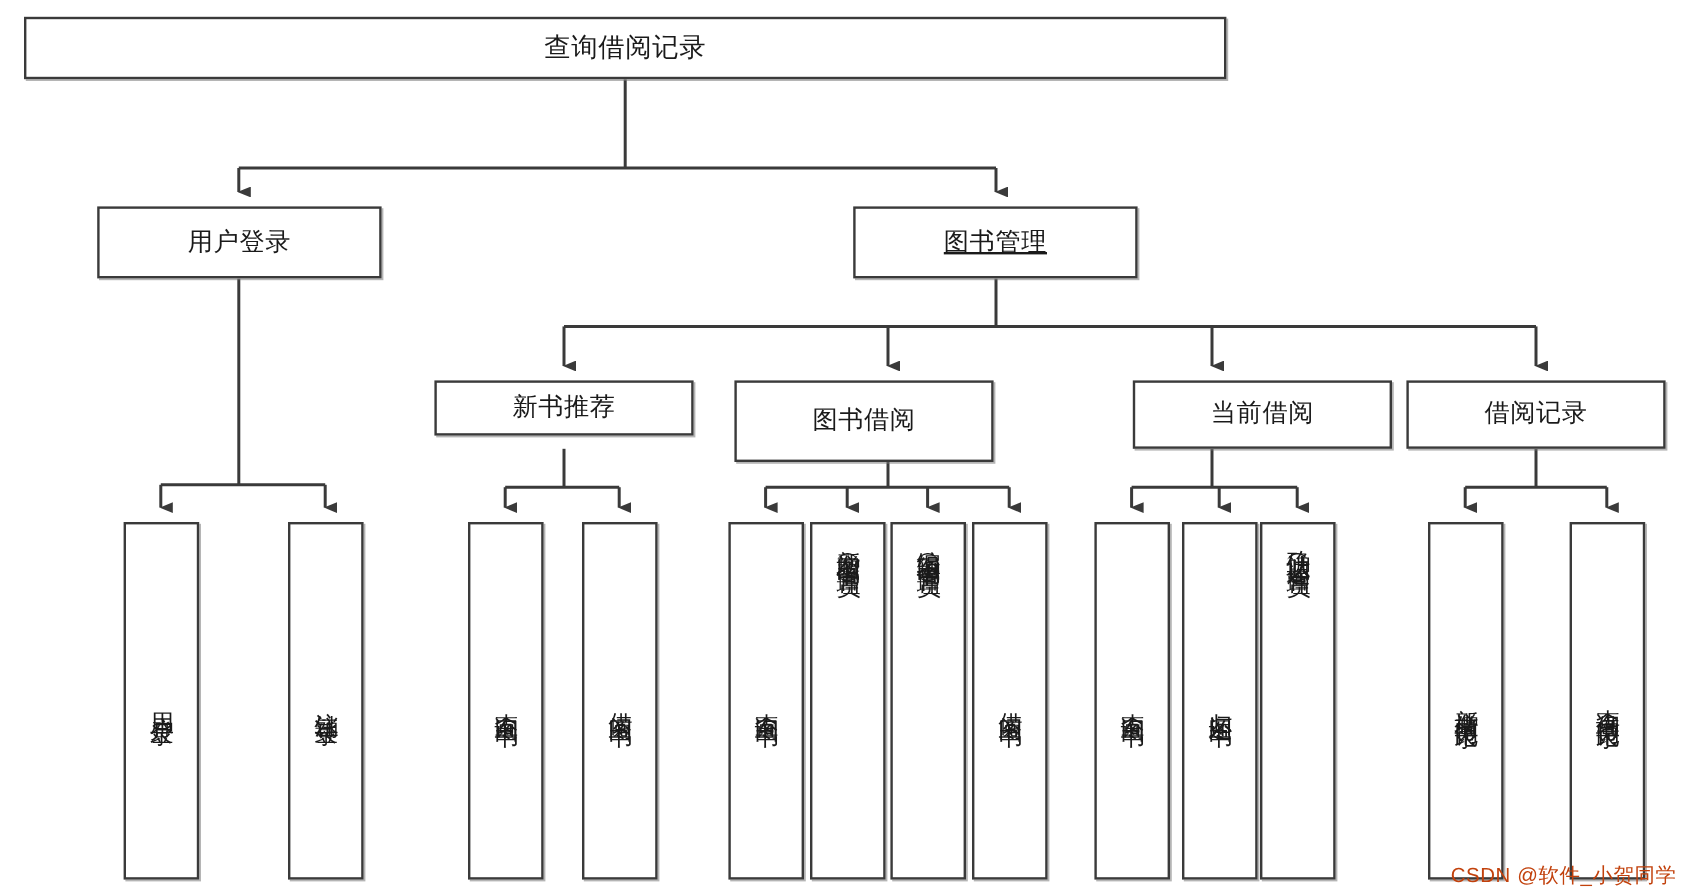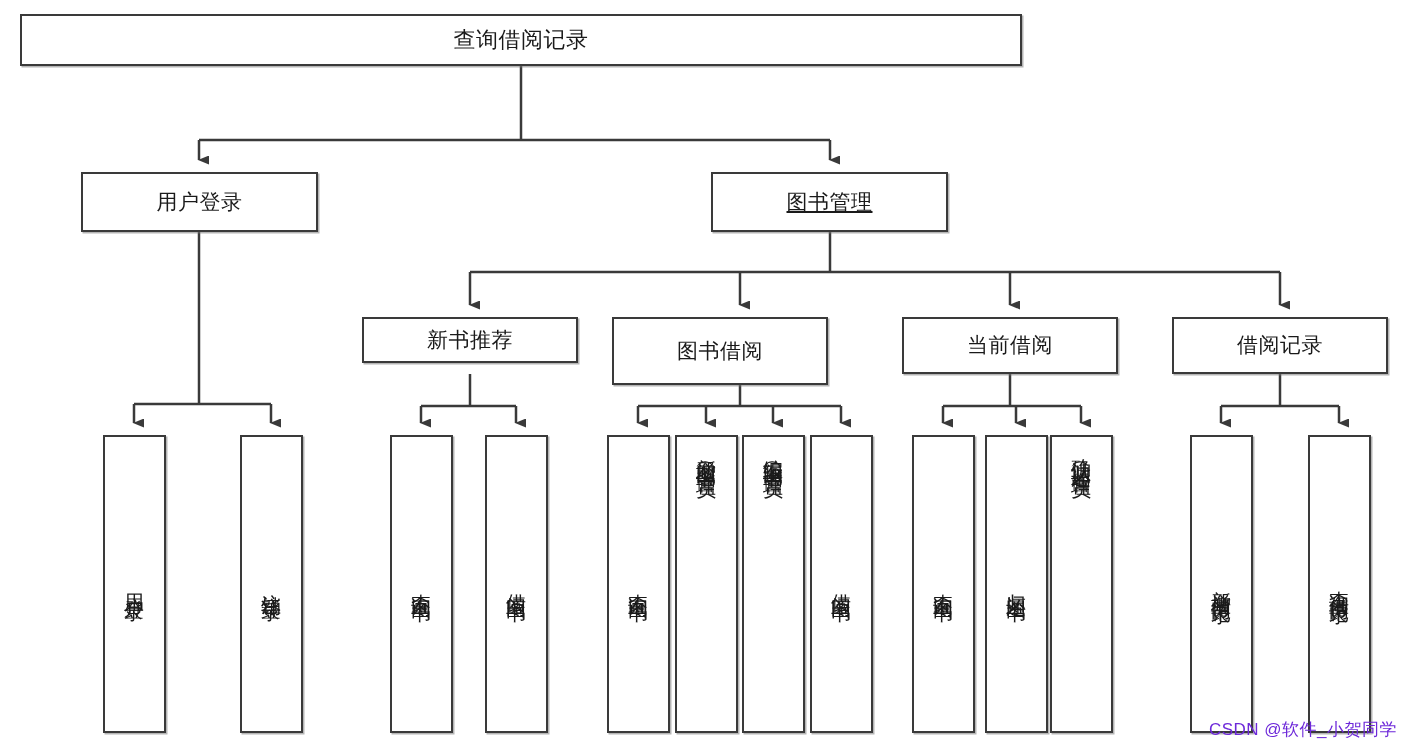--- a/index.html
+++ b/index.html
@@ -70,21 +70,21 @@
   
   .node.vert.mid {
     align-items: center;
     padding-top: 0;
   }
   #watermark {
     position: absolute;
     right: 8px;
     bottom: 6px;
     font-size: 17px;
-    color: #6d28d9;
+    color: #c2410c;
     letter-spacing: 0.5px;
     white-space: nowrap;
     user-select: none;
   }
 </style>
 </head>
 <body>
 
 <div id="diagram-canvas">
 
@@ -163,21 +163,21 @@
   </div>
 
   <div class="node horiz" style="left:362px;top:317px;width:216px;height:46px;">
     <span class="node-label">新书推荐</span>
   </div>
 
   <div class="node horiz" style="left:612px;top:317px;width:216px;height:68px;">
     <span class="node-label">图书借阅</span>
   </div>
 
-  <div class="node horiz" style="left:902px;top:317px;width:216px;height:57px;">
+  <div class="node horiz" style="left:944px;top:317px;width:216px;height:57px;">
     <span class="node-label">当前借阅</span>
   </div>
 
   <div class="node horiz" style="left:1172px;top:317px;width:216px;height:57px;">
     <span class="node-label">借阅记录</span>
   </div>
 
   <div class="node vert mid" style="left:103px;top:435px;width:63px;height:298px;">
     <span class="node-label">用户登录</span>
   </div>

